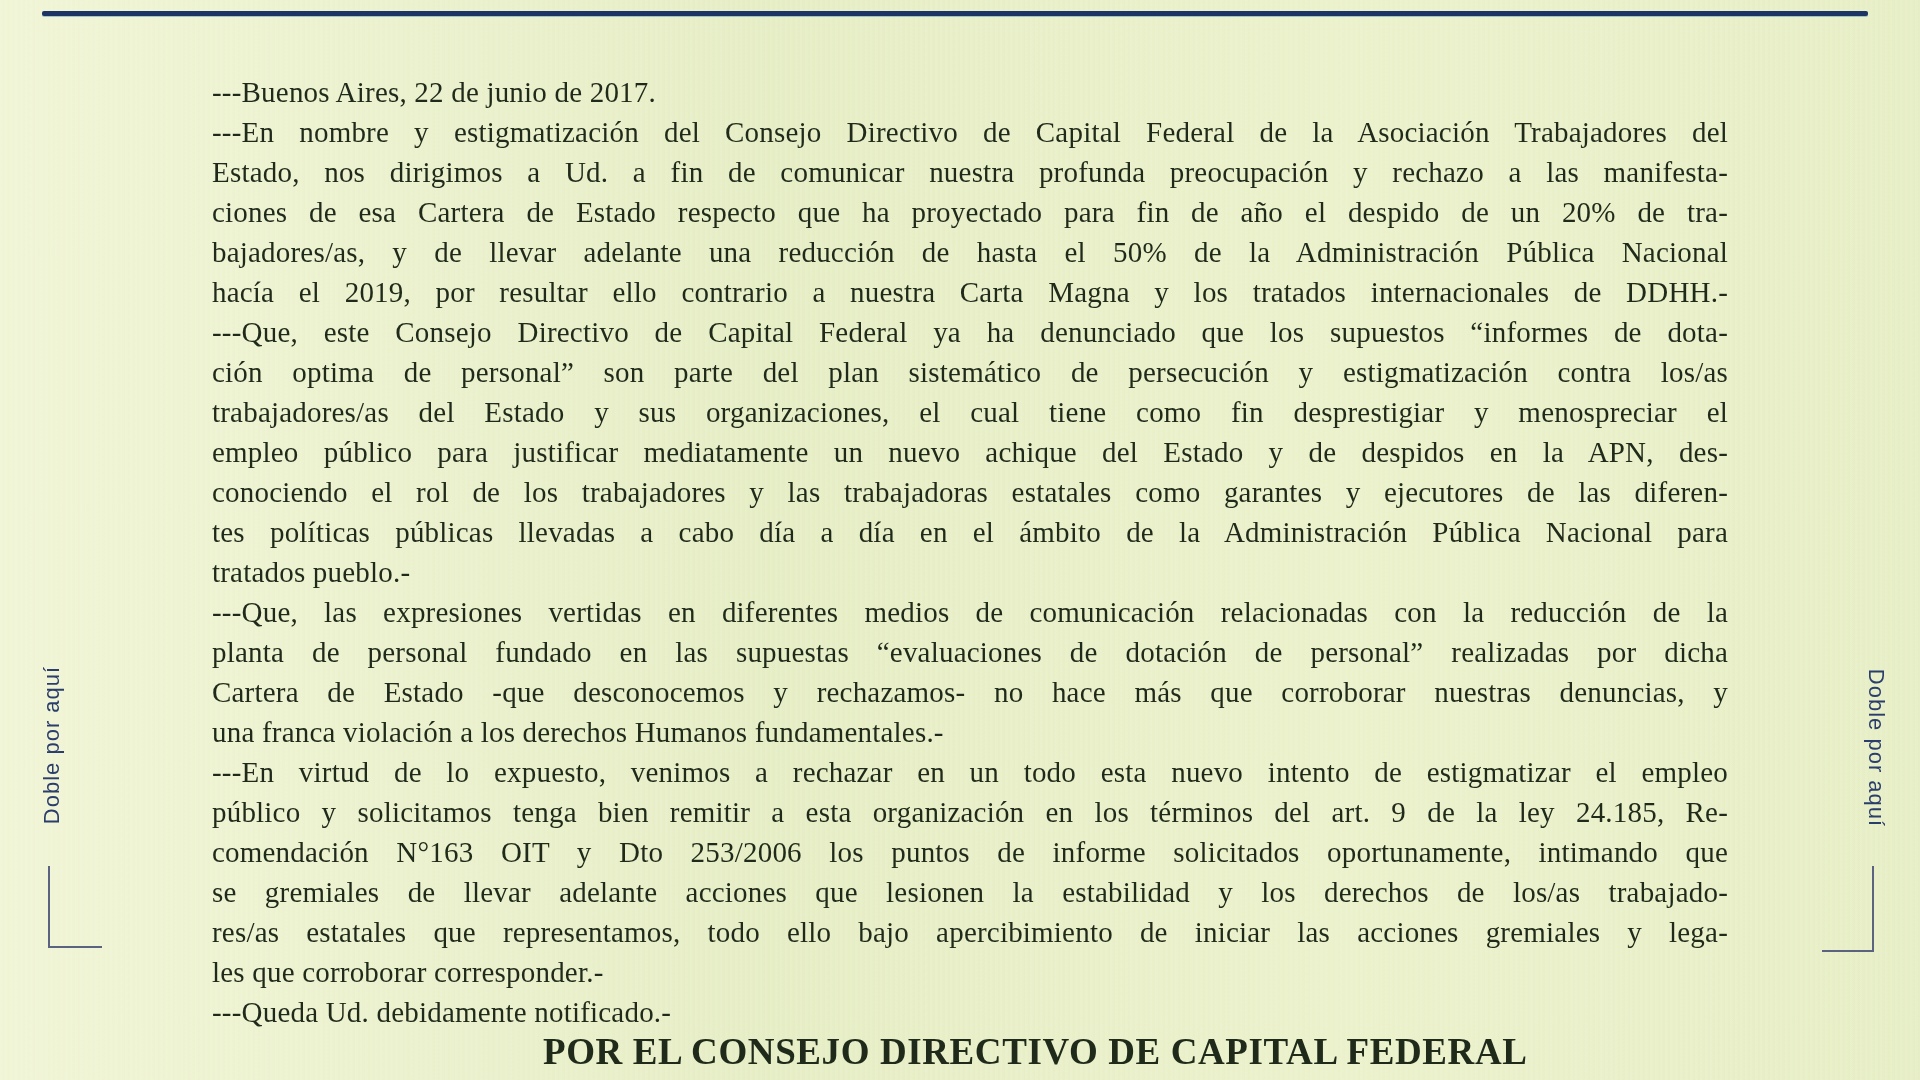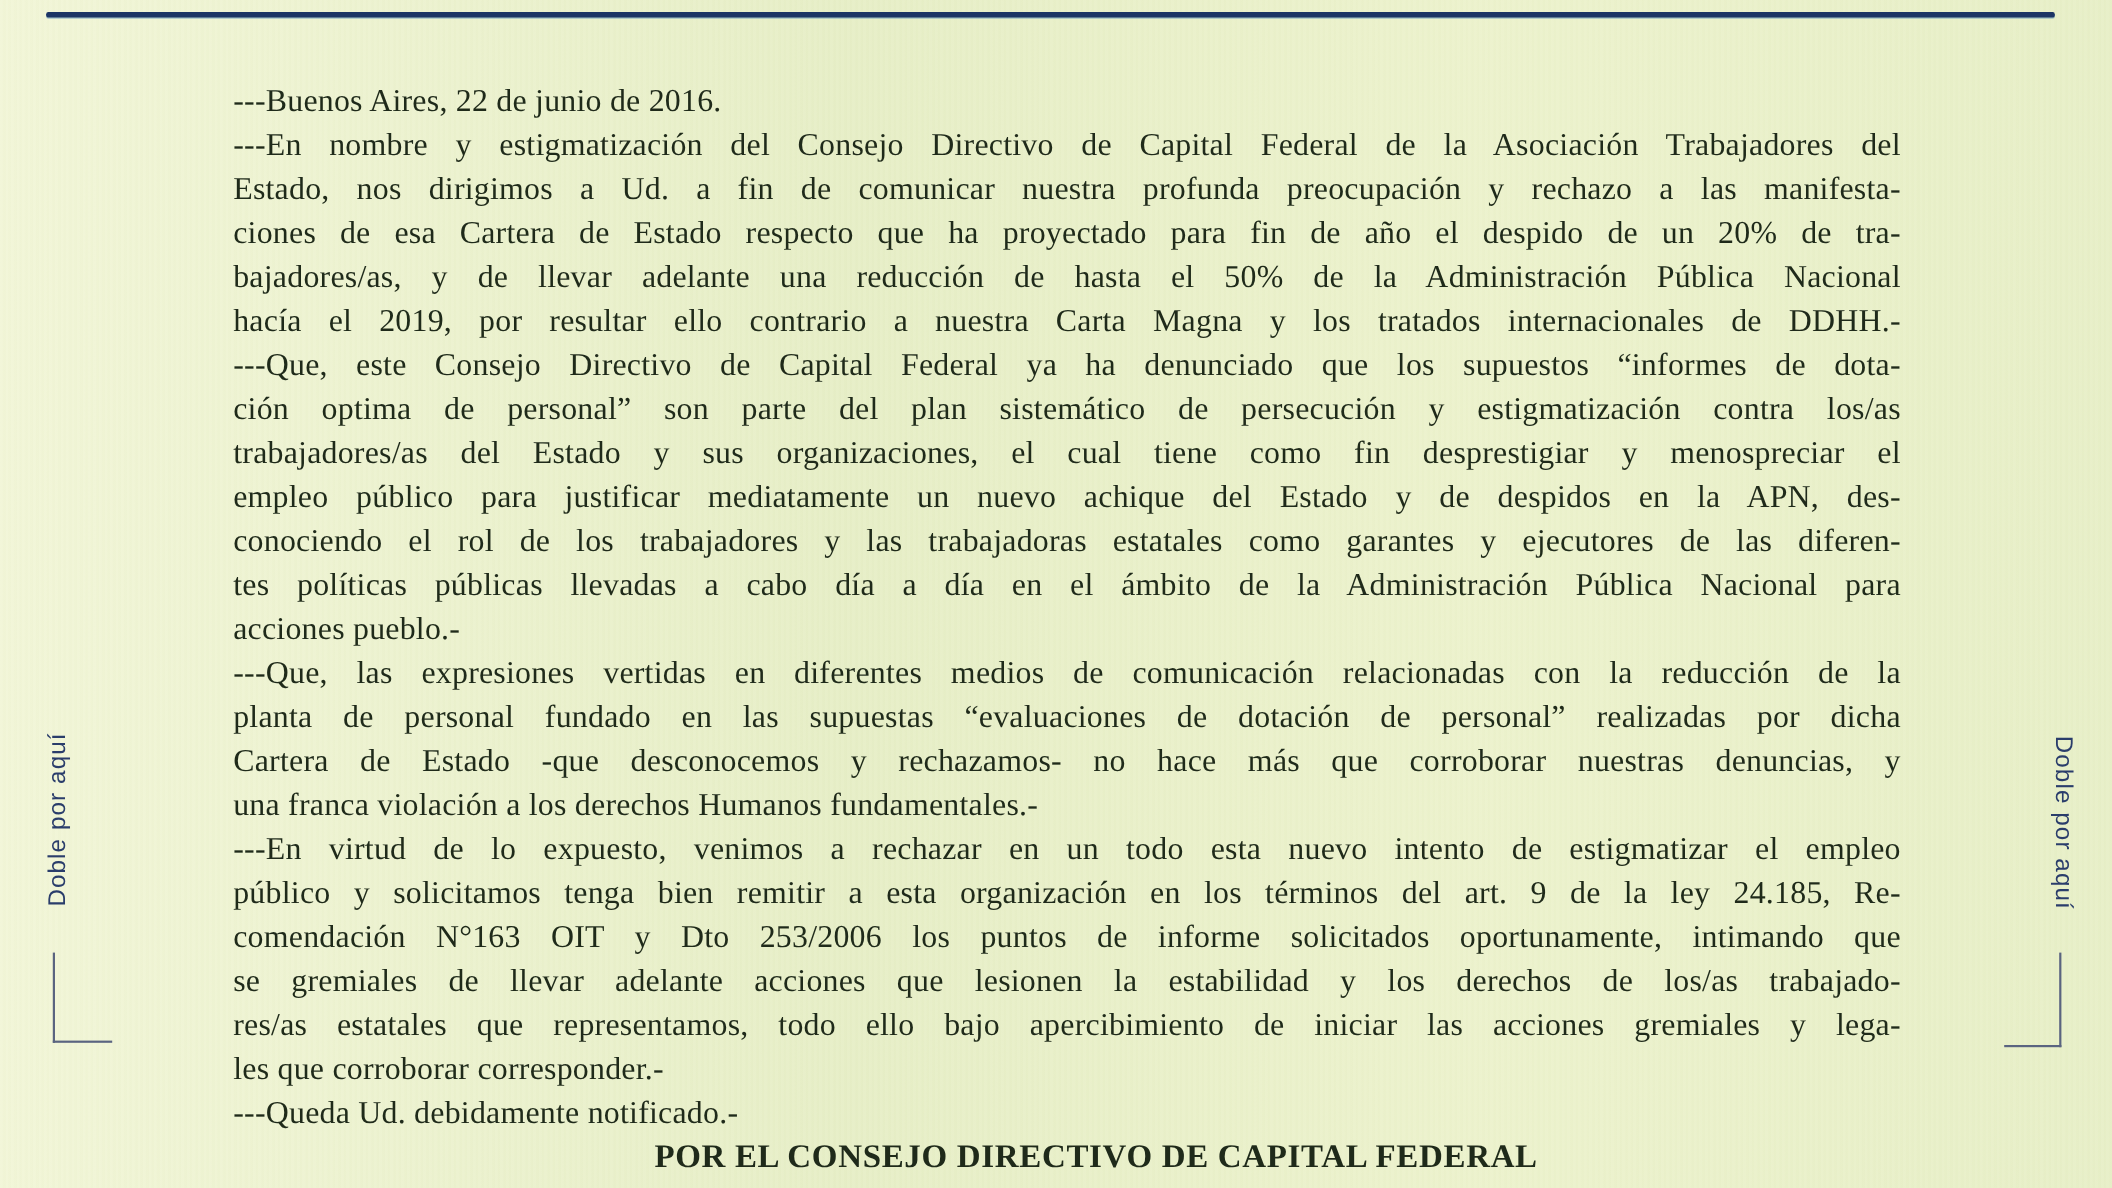--- a/index.html
+++ b/index.html
@@ -20,52 +20,52 @@
   .letter {
     position: absolute; left: 212px; top: 72px; width: 1516px;
   }
   .line {
     height: 40px; line-height: 40px; font-size: 29px; white-space: nowrap;
     letter-spacing: 0.2px;
   }
   .just { text-align: justify; text-align-last: justify; }
   .signature {
     position: absolute; left: 543px; top: 1032px; width: 855px;
-    text-align: right; font-size: 30px; line-height: 40px;
+    text-align: right; font-size: 37px; line-height: 40px;
     letter-spacing: 0.6px; font-weight: bold; white-space: nowrap;
   }
   .side-label {
     position: absolute; font-family: "Liberation Sans", "DejaVu Sans", sans-serif;
     font-size: 22px; color: #2a3d6b; white-space: nowrap; letter-spacing: 1px;
   }
   .side-left { left: 52px; top: 745px; transform: translate(-50%, -50%) rotate(-90deg); }
   .side-right { left: 1876px; top: 748px; transform: translate(-50%, -50%) rotate(90deg); }
   .bracket { position: absolute; border-color: #5a6480; border-style: solid; }
   .bracket-left { left: 48px; top: 866px; width: 52px; height: 80px; border-width: 0 0 2px 2px; }
   .bracket-right { left: 1822px; top: 866px; width: 50px; height: 84px; border-width: 0 2px 2px 0; }
 </style>
 </head>
 <body>
 
 <div class="top-rule"></div>
 
 <div class="letter">
-  <div class="line">---Buenos Aires, 22 de junio de 2016.</div>
+  <div class="line">---Buenos Aires, 22 de junio de 2017.</div>
   <div class="line just">---En nombre y estigmatización del Consejo Directivo de Capital Federal de la Asociación Trabajadores del</div>
   <div class="line just">Estado, nos dirigimos a Ud. a fin de comunicar nuestra profunda preocupación y rechazo a las manifesta-</div>
   <div class="line just">ciones de esa Cartera de Estado respecto que ha proyectado para fin de año el despido de un 20% de tra-</div>
   <div class="line just">bajadores/as, y de llevar adelante una reducción de hasta el 50% de la Administración Pública Nacional</div>
   <div class="line just">hacía el 2019, por resultar ello contrario a nuestra Carta Magna y los tratados internacionales de DDHH.-</div>
   <div class="line just">---Que, este Consejo Directivo de Capital Federal ya ha denunciado que los supuestos “informes de dota-</div>
   <div class="line just">ción optima de personal” son parte del plan sistemático de persecución y estigmatización contra los/as</div>
   <div class="line just">trabajadores/as del Estado y sus organizaciones, el cual tiene como fin desprestigiar y menospreciar el</div>
   <div class="line just">empleo público para justificar mediatamente un nuevo achique del Estado y de despidos en la APN, des-</div>
   <div class="line just">conociendo el rol de los trabajadores y las trabajadoras estatales como garantes y ejecutores de las diferen-</div>
   <div class="line just">tes políticas públicas llevadas a cabo día a día en el ámbito de la Administración Pública Nacional para</div>
-  <div class="line">acciones pueblo.-</div>
+  <div class="line">tratados pueblo.-</div>
   <div class="line just">---Que, las expresiones vertidas en diferentes medios de comunicación relacionadas con la reducción de la</div>
   <div class="line just">planta de personal fundado en las supuestas “evaluaciones de dotación de personal” realizadas por dicha</div>
   <div class="line just">Cartera de Estado -que desconocemos y rechazamos- no hace más que corroborar nuestras denuncias, y</div>
   <div class="line">una franca violación a los derechos Humanos fundamentales.-</div>
   <div class="line just">---En virtud de lo expuesto, venimos a rechazar en un todo esta nuevo intento de estigmatizar el empleo</div>
   <div class="line just">público y solicitamos tenga bien remitir a esta organización en los términos del art. 9 de la ley 24.185, Re-</div>
   <div class="line just">comendación N°163 OIT y Dto 253/2006 los puntos de informe solicitados oportunamente, intimando que</div>
   <div class="line just">se gremiales de llevar adelante acciones que lesionen la estabilidad y los derechos de los/as trabajado-</div>
   <div class="line just">res/as estatales que representamos, todo ello bajo apercibimiento de iniciar las acciones gremiales y lega-</div>
   <div class="line">les que corroborar corresponder.-</div>

